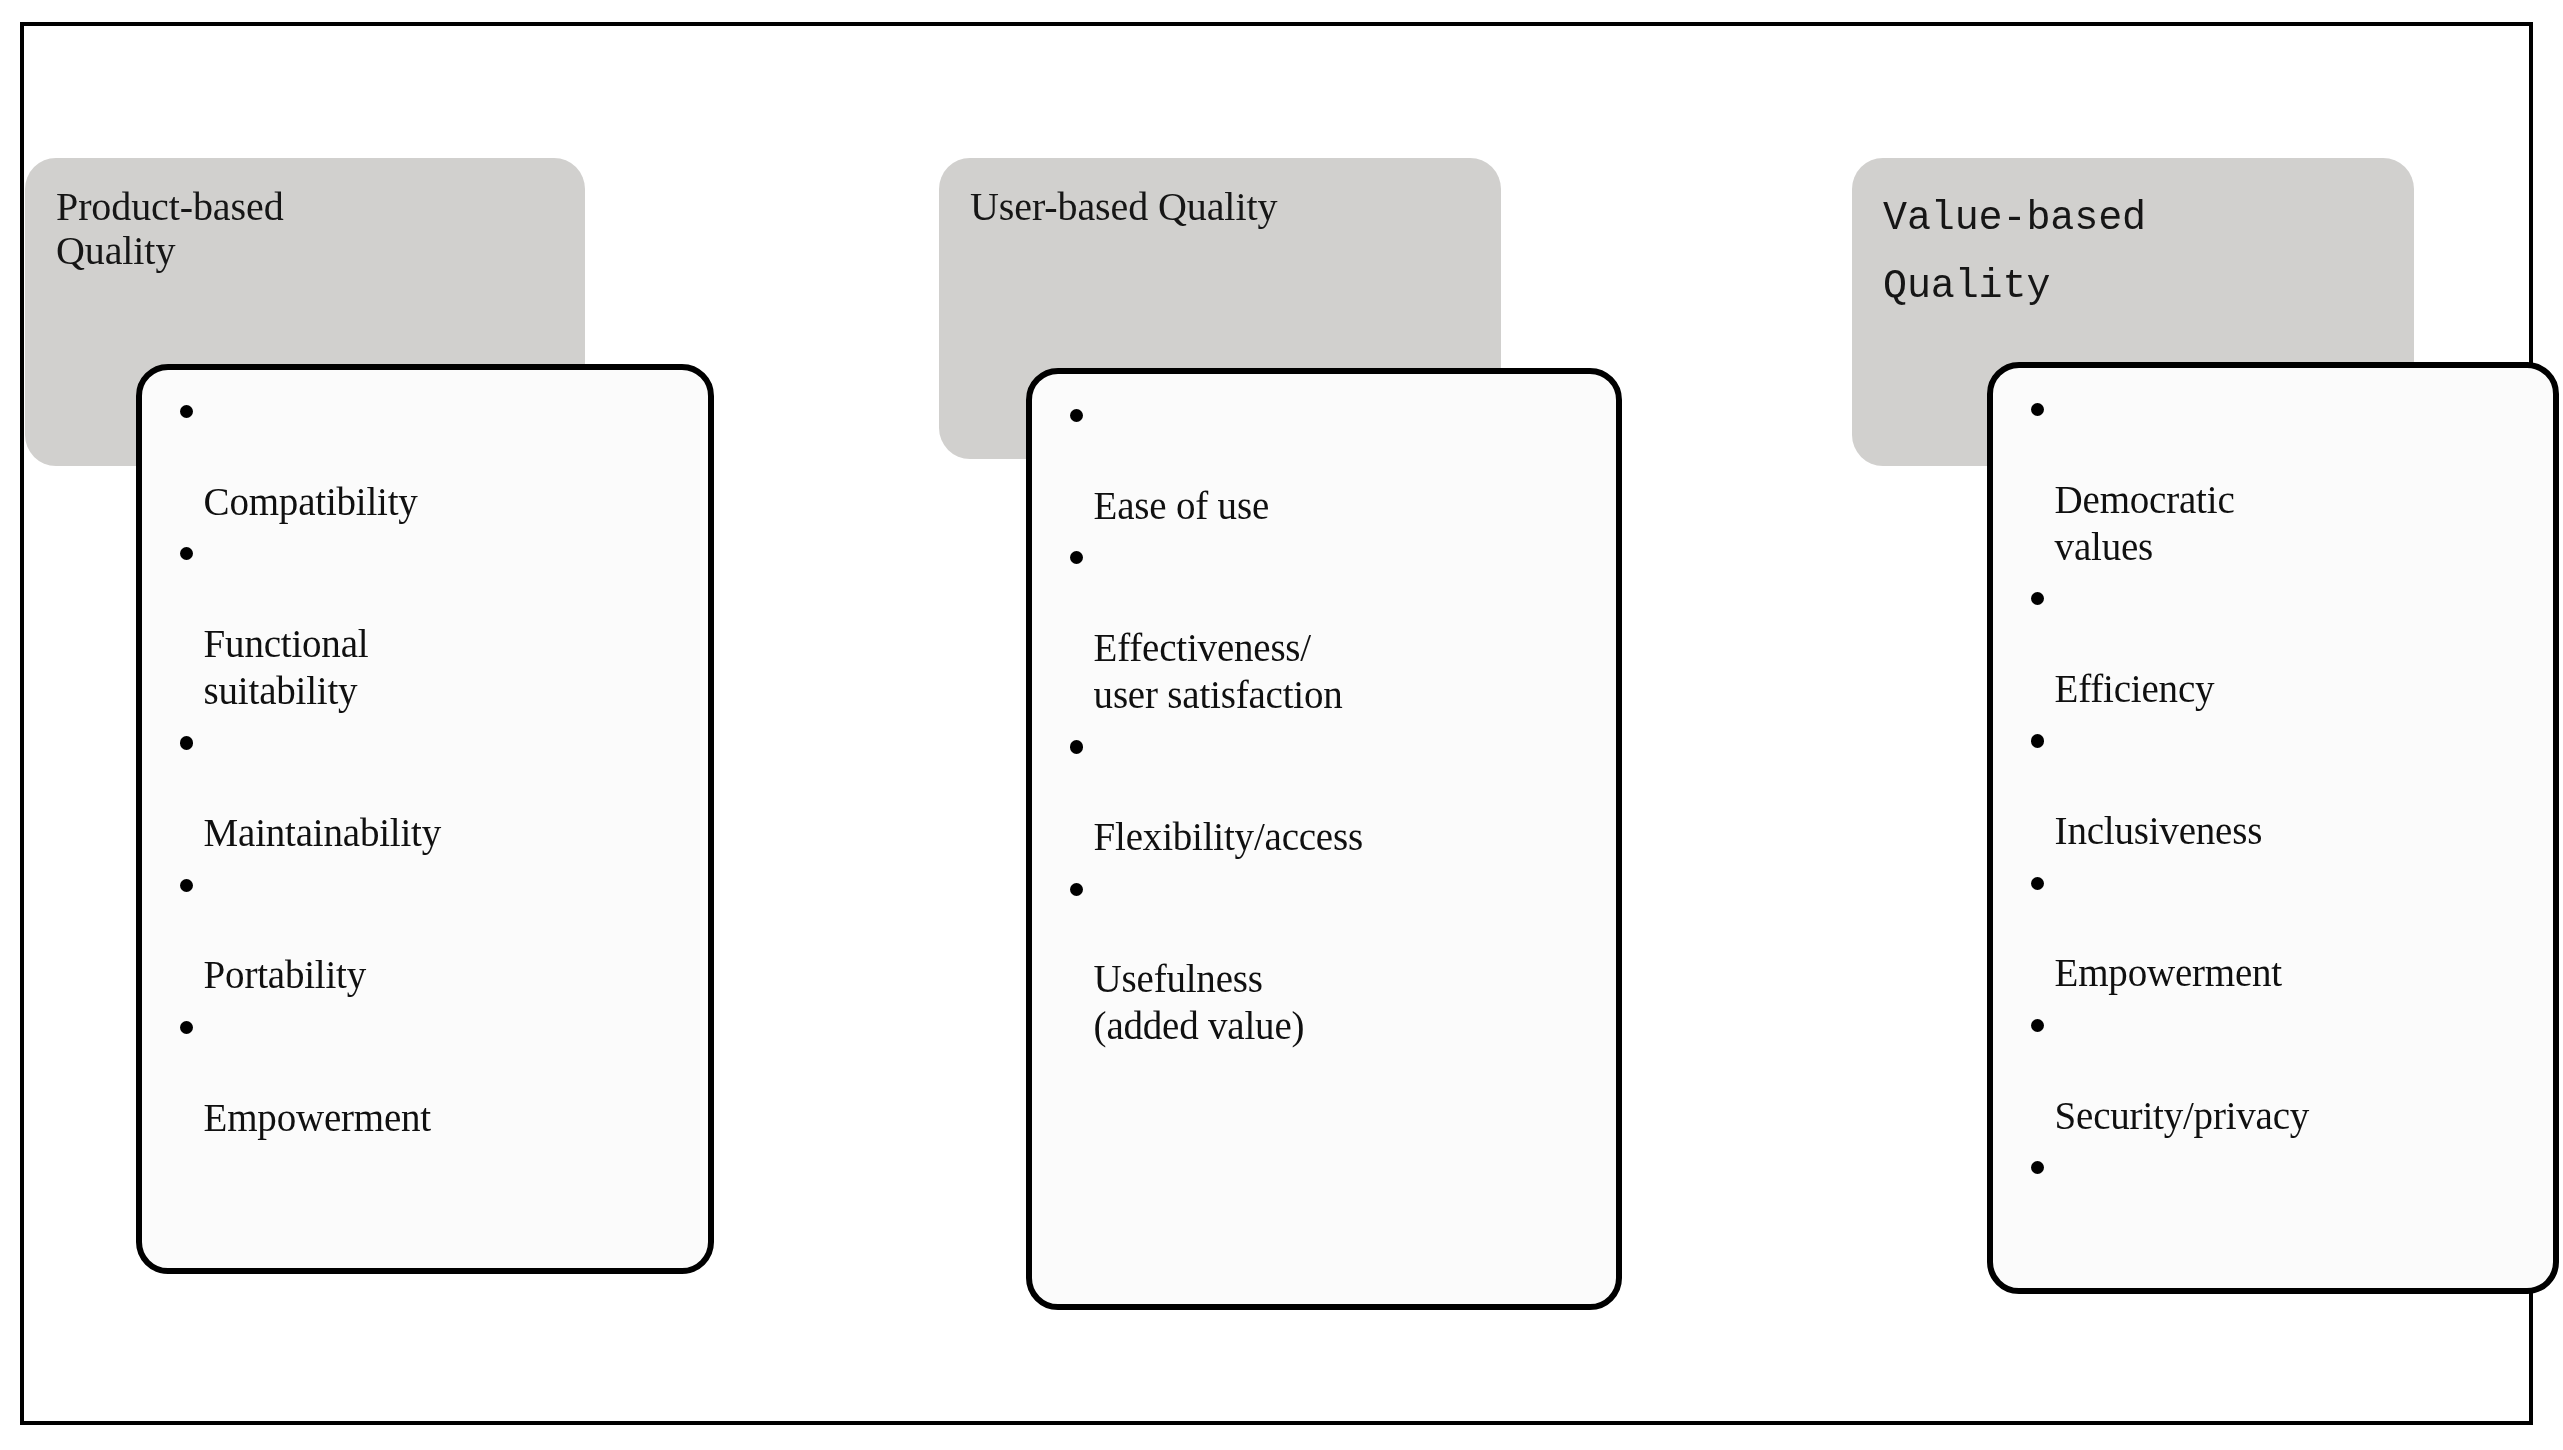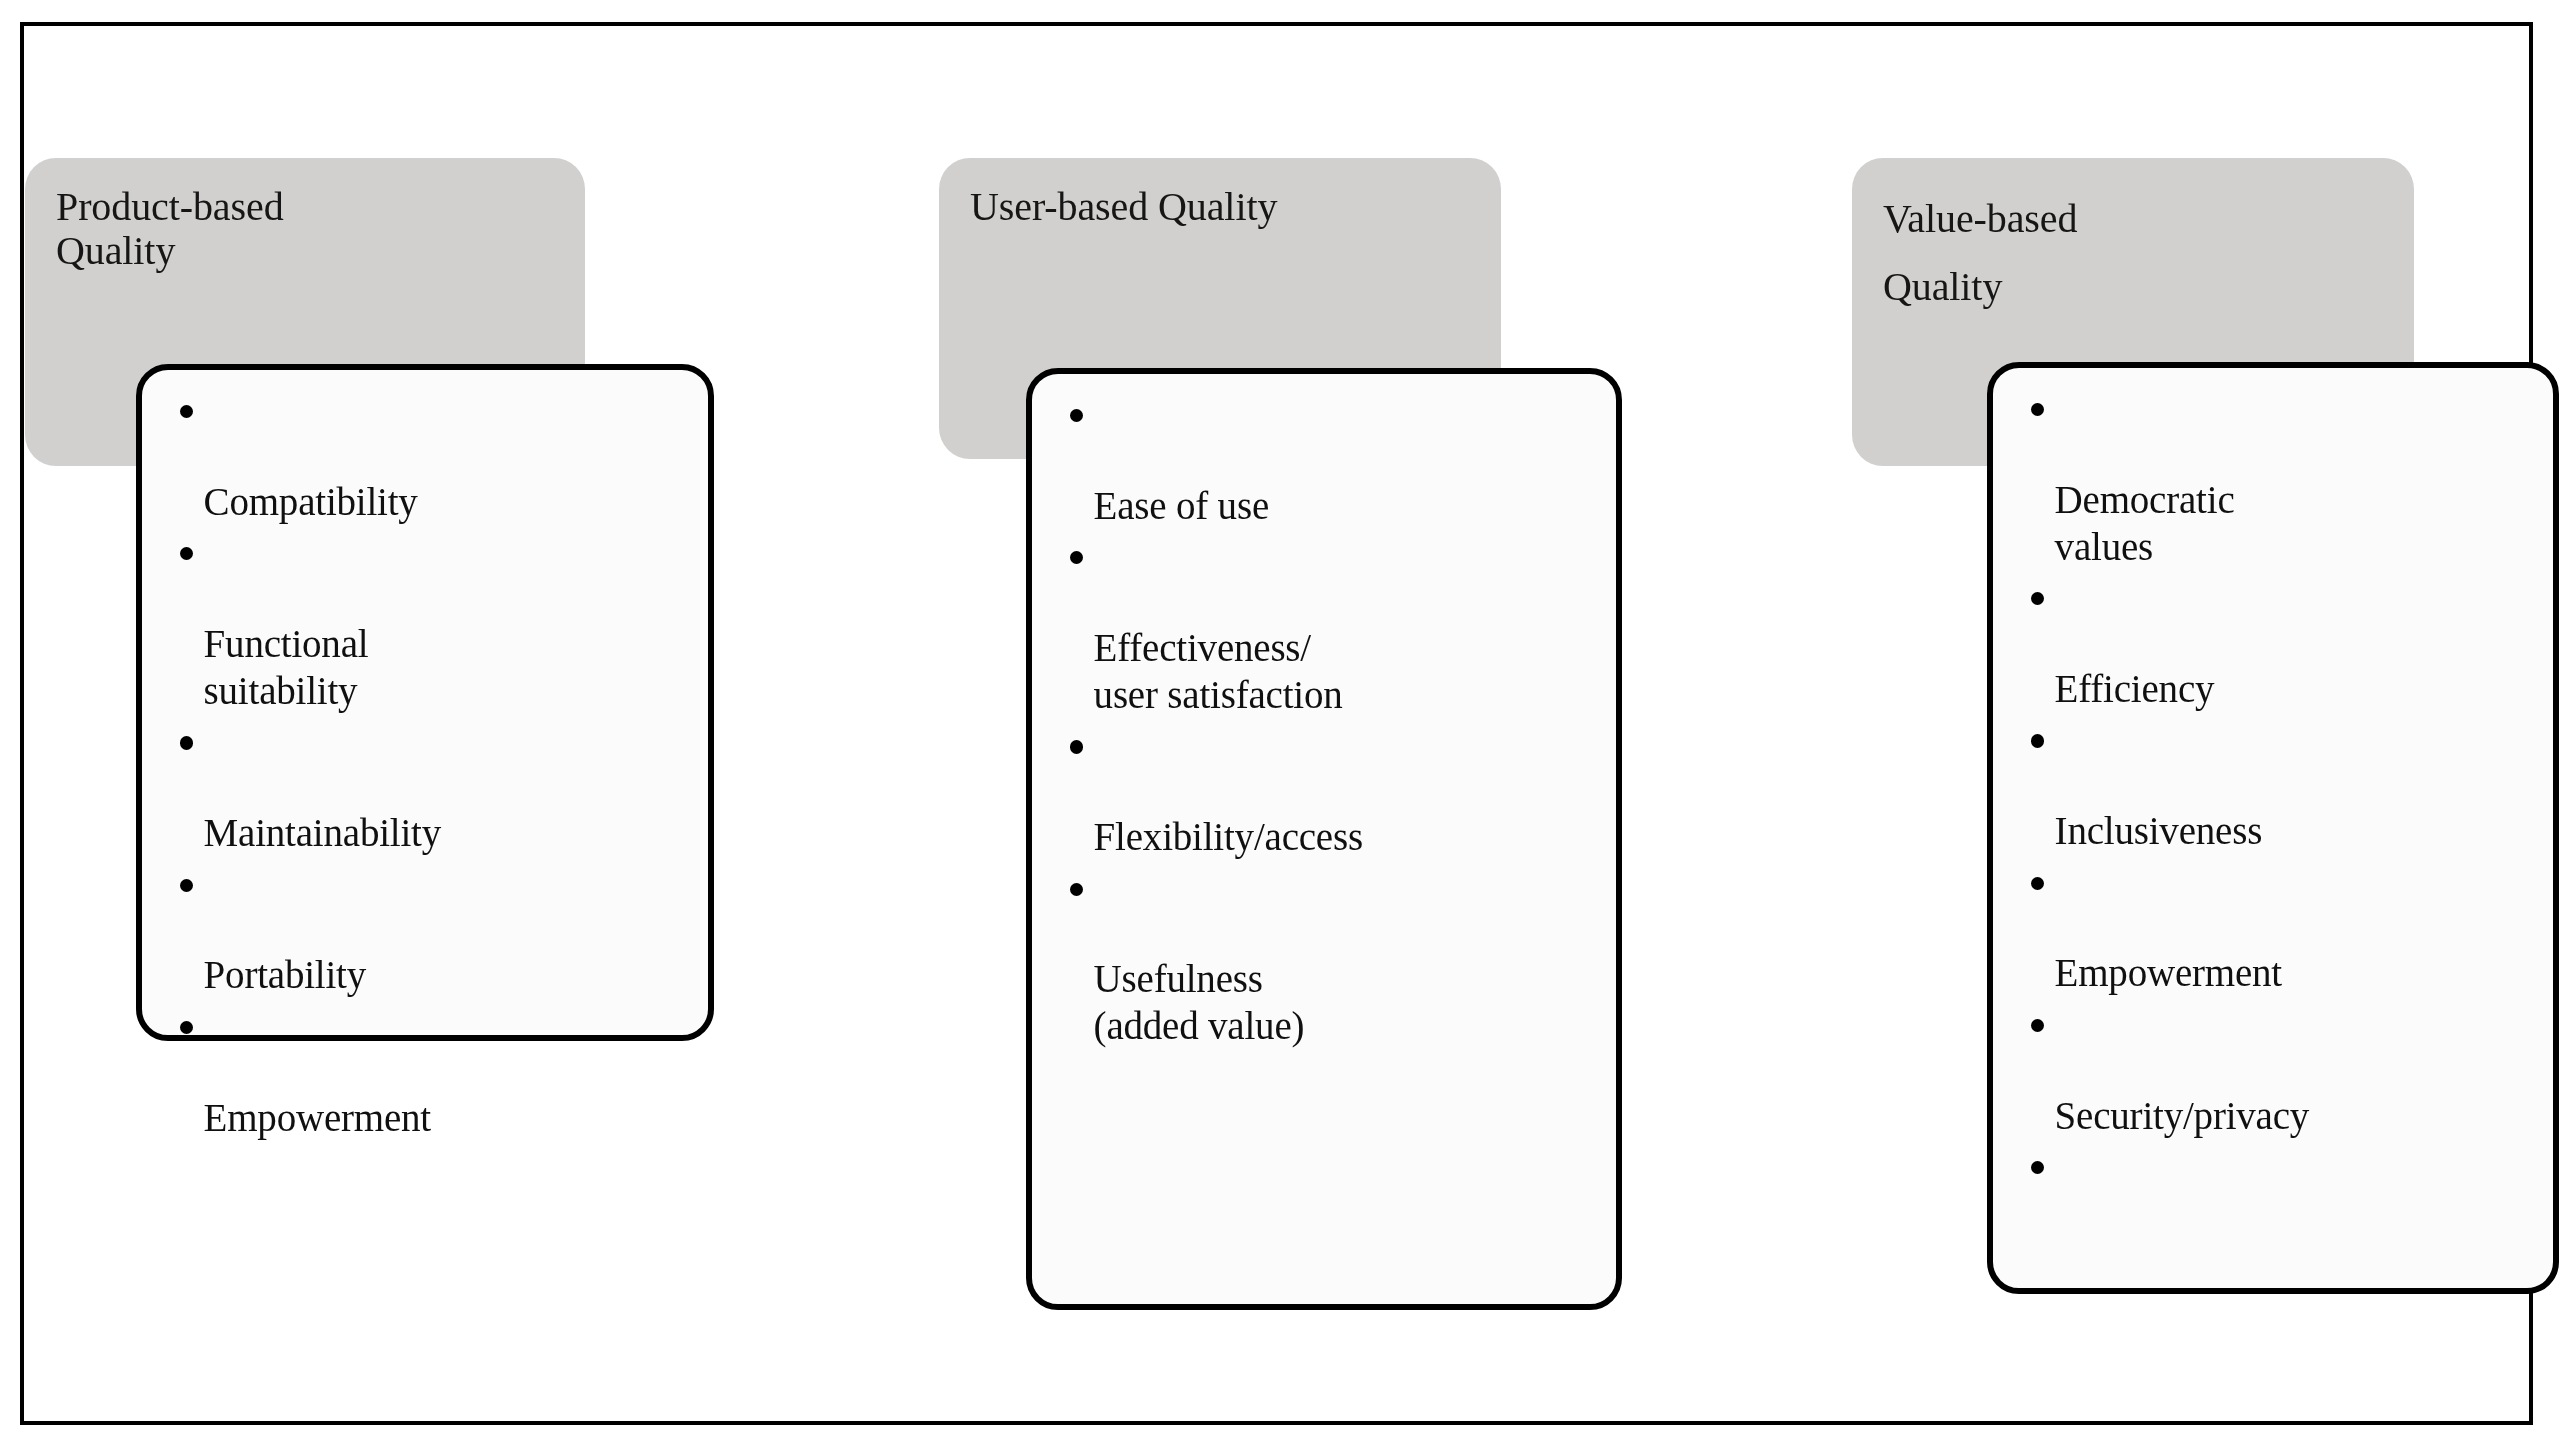--- a/index.html
+++ b/index.html
@@ -97,26 +97,26 @@
     left: 2.7px;
     top: 0.52em;
     width: 13.3px;
     height: 13.3px;
     background: #000000;
     border-radius: 50%;
   }
 
   
   #col-1 .header-card { left: 25px;   top: 158px; width: 560px;  height: 308px; }
-  #col-1 .bullet-card { left: 136px;  top: 364px; width: 578px;  height: 677px; }
+  #col-1 .bullet-card { left: 136px;  top: 364px; width: 578px;  height: 910px; }
 
   #col-2 .header-card { left: 939px; top: 158px; width: 562px;  height: 301px; }
   #col-2 .bullet-card { left: 1026px; top: 368px; width: 596px;  height: 942px; }
 
-  #col-3 .header-card { left: 1852px; top: 158px; width: 562px;  height: 308px; }
+  #col-3 .header-card { left: 1852px; top: 158px; width: 562px;  height: 308px; font-family: Liberation Mono, monospace; }
   #col-3 .bullet-card { left: 1987px; top: 362px; width: 572px;  height: 932px; }
 </style>
 </head>
 <body>
 
 <div id="canvas">
 
   <div class="outer-frame"></div>
 
   <div class="column" id="col-1">

